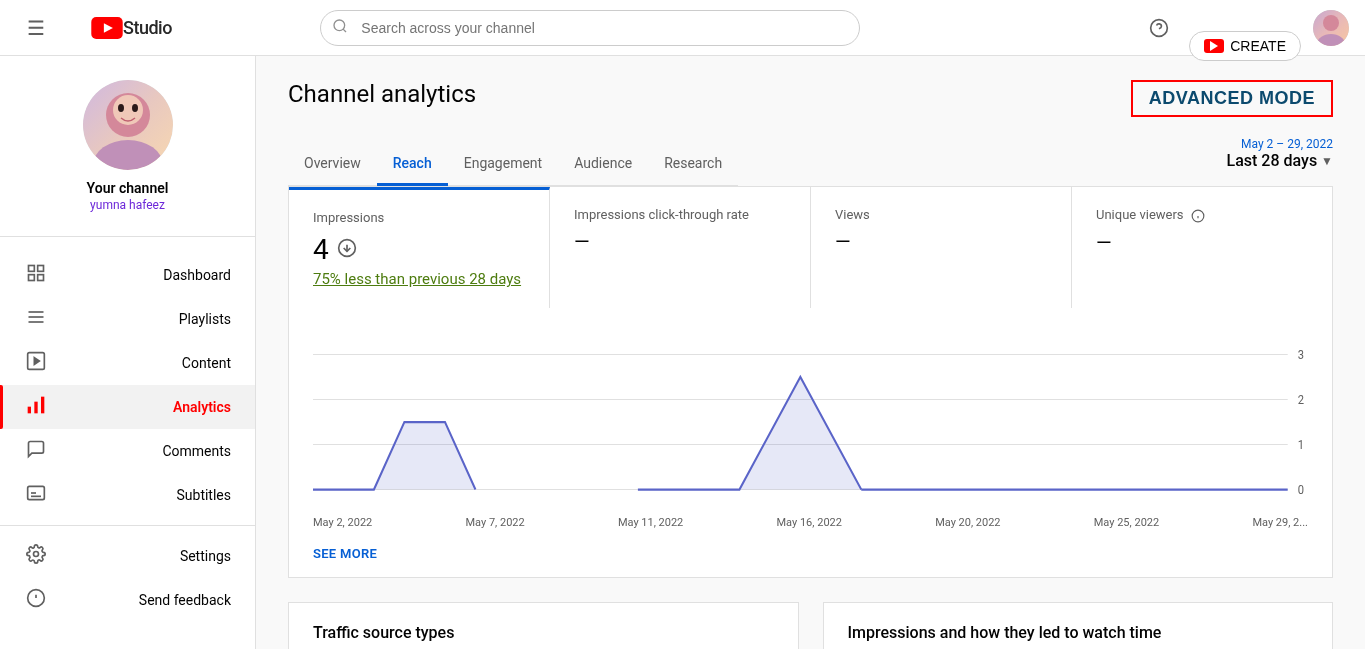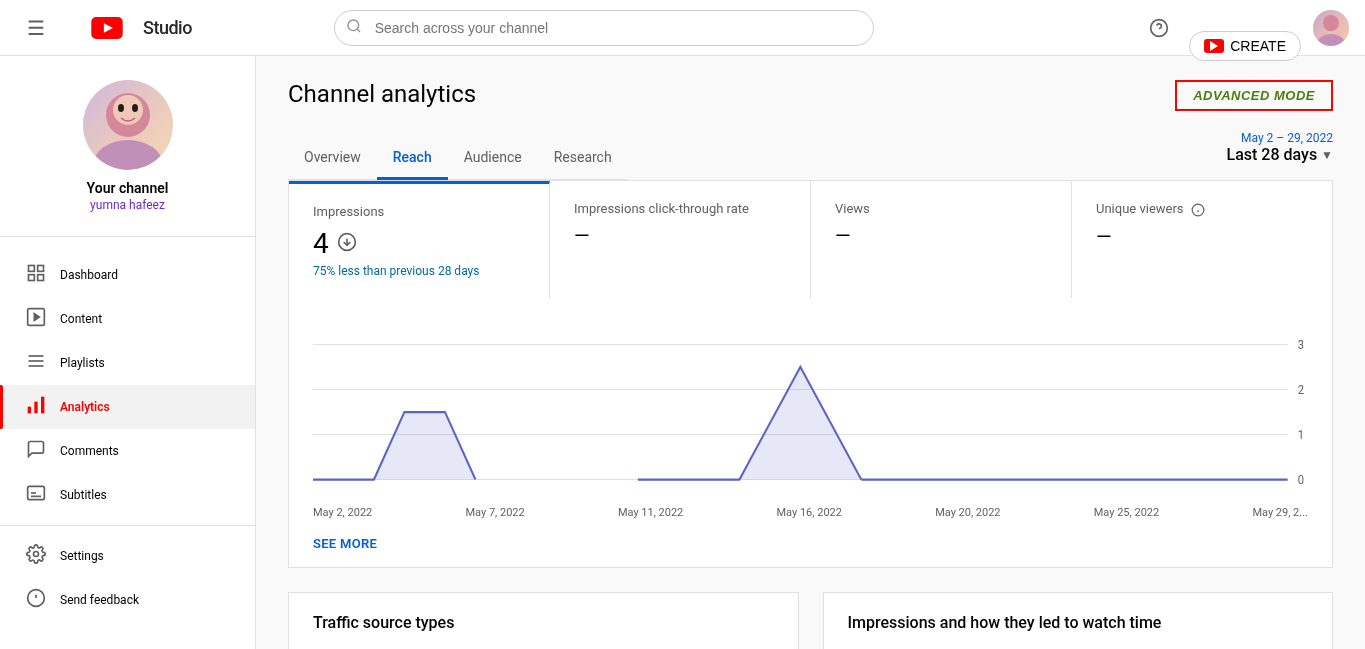--- a/index.html
+++ b/index.html
@@ -7,73 +7,73 @@
 
     
     .app { display: flex; flex-direction: column; height: 649px; }
     .top-bar { display: flex; align-items: center; height: 56px; padding: 0 16px; border-bottom: 1px solid #e0e0e0; flex-shrink: 0; gap: 16px; z-index: 10; background: #fff; }
     .main-area { display: flex; flex: 1; overflow: hidden; }
     .sidebar { width: 256px; flex-shrink: 0; border-right: 1px solid #e0e0e0; overflow-y: auto; background: #fff; }
     .content-area { flex: 1; overflow-y: auto; background: #f9f9f9; padding: 24px 32px; }
 
     
     .menu-icon { font-size: 20px; cursor: pointer; color: #606060; width: 40px; text-align: center; flex-shrink: 0; }
-    .logo { display: flex; align-items: center; gap: 20px; flex-shrink: 0; padding-left: 19px; }
+    .logo { display: flex; align-items: center; gap: 0; flex-shrink: 0; padding-left: 19px; }
     .logo-yt { width: 32px; height: 22px; flex-shrink: 0; }
     .logo-text { font-size: 18px; font-weight: 500; color: #282828; letter-spacing: -0.5px; }
     .search-bar { flex: 1; max-width: 540px; margin: 0 auto; position: relative; }
     .search-bar input { width: 100%; height: 36px; border: 1px solid #ccc; border-radius: 18px; padding: 0 16px 0 40px; font-size: 14px; outline: none; color: #030303; background: #fff; }
     .search-icon-wrap { position: absolute; left: 12px; top: 50%; transform: translateY(-50%); color: #909090; font-size: 16px; }
     .top-right { display: flex; align-items: center; gap: 12px; margin-left: auto; }
     .help-btn { width: 36px; height: 36px; border-radius: 50%; border: none; background: transparent; cursor: pointer; display: flex; align-items: center; justify-content: center; font-size: 18px; color: #606060; }
     .create-btn { display: flex; align-items: center; gap: 6px; border: 1px solid #ccc; border-radius: 18px; padding: 6px 14px; cursor: pointer; background: #fff; font-size: 14px; font-weight: 500; color: #030303; margin-top: 36px; }
     .create-btn .create-icon { width: 20px; height: 14px; background: #ff0000; border-radius: 3px; display: flex; align-items: center; justify-content: center; }
     .create-btn .create-icon::after { content: ''; border-left: 8px solid #fff; border-top: 5px solid transparent; border-bottom: 5px solid transparent; }
     .avatar { width: 36px; height: 36px; border-radius: 50%; overflow: hidden; cursor: pointer; background: #ccc; flex-shrink: 0; }
 
     
     .sidebar-profile { display: flex; flex-direction: column; align-items: center; padding: 24px 16px 16px; }
     .profile-avatar { width: 90px; height: 90px; border-radius: 50%; overflow: hidden; background: #ddd; margin-bottom: 10px; }
     .profile-name { font-size: 14px; font-weight: 600; color: #030303; }
     .profile-handle { font-size: 12px; color: #6d28d9; margin-top: 2px; }
 
     .sidebar-nav { padding: 8px 0; }
-    .nav-item { display: flex; align-items: center; gap: 12px; padding: 10px 24px; cursor: pointer; border-radius: 0; color: #030303; font-size: 12px; font-weight: 400; position: relative; }
+    .nav-item { display: flex; align-items: center; gap: 24px; padding: 10px 24px; cursor: pointer; border-radius: 0; color: #030303; font-size: 14px; font-weight: 400; position: relative; justify-content: space-between; }
     .nav-item.active { background: #f2f2f2; font-weight: 600; }
     .nav-item.active::before { content: ''; position: absolute; left: 0; top: 0; bottom: 0; width: 3px; background: #ff0000; border-radius: 0 2px 2px 0; }
     .nav-item.active .nav-icon { color: #ff0000; }
     .nav-icon { font-size: 18px; width: 24px; text-align: center; color: #606060; flex-shrink: 0; }
 
     .sidebar-divider { height: 1px; background: #e0e0e0; margin: 8px 0; }
 
     
     .page-header { display: flex; align-items: flex-start; justify-content: space-between; margin-bottom: 20px; }
     .page-title { font-size: 24px; font-weight: 400; color: #030303; }
-    .advanced-mode-btn { border: 2px solid #f00; color: #4d7c0f; background: transparent; padding: 6px 16px; font-size: 13px; font-weight: 600; cursor: pointer; letter-spacing: 0.5px; text-transform: uppercase; font-style: italic; }
+    .advanced-mode-btn { border: 2px solid #f00; color: #0c4a6e; background: transparent; padding: 6px 16px; font-size: 18px; font-weight: 600; cursor: pointer; letter-spacing: 0.5px; text-transform: uppercase; }
 
     
     .tabs { display: flex; gap: 0; border-bottom: 1px solid #e0e0e0; margin-bottom: 0; }
     .tab { padding: 12px 16px; font-size: 14px; cursor: pointer; color: #606060; border-bottom: 3px solid transparent; margin-bottom: -1px; font-weight: 400; }
     .tab.active { color: #065fd4; border-bottom: 3px solid #065fd4; font-weight: 500; }
 
     
     .date-range-area { text-align: right; margin-bottom: 16px; }
     .date-range-label { font-size: 12px; color: #065fd4; }
     .date-range-value { font-size: 16px; font-weight: 500; color: #030303; display: flex; align-items: center; justify-content: flex-end; gap: 4px; }
     .date-range-value .arrow { color: #606060; font-size: 12px; }
 
     
     .metrics-row { display: flex; background: #fff; border: 1px solid #e0e0e0; border-bottom: none; }
     .metric-card { flex: 1; padding: 20px 24px; border-right: 1px solid #e0e0e0; position: relative; }
     .metric-card:last-child { border-right: none; }
     .metric-card.active-card { border-top: 3px solid #065fd4; }
     .metric-label { font-size: 13px; color: #606060; margin-bottom: 8px; }
     .metric-value { font-size: 28px; font-weight: 400; color: #030303; display: flex; align-items: center; gap: 8px; }
     .metric-value .dash { font-size: 20px; }
-    .metric-sub { font-size: 12px; color: #0369a1; margin-top: 4px; }
+    .metric-sub { font-size: 15px; color: #4d7c0f; margin-top: 4px; text-decoration: underline; }
     .trend-down { color: #606060; font-size: 18px; }
 
     
     .chart-container { background: #fff; border: 1px solid #e0e0e0; border-top: none; padding: 24px 24px 16px; }
     .chart-svg { width: 100%; height: 180px; }
     .x-axis-labels { display: flex; justify-content: space-between; padding: 4px 0 0; font-size: 11px; color: #606060; }
     .see-more { margin-top: 16px; }
     .see-more-link { font-size: 13px; color: #065fd4; font-weight: 600; cursor: pointer; text-decoration: none; letter-spacing: 0.3px; }
 
     
@@ -158,35 +158,35 @@
                 <rect x="14" y="3" width="7" height="7"></rect>
                 <rect x="14" y="14" width="7" height="7"></rect>
                 <rect x="3" y="14" width="7" height="7"></rect>
               </svg>
           </span>
           <span>Dashboard</span>
         </div>
         <div class="nav-item">
           <span class="nav-icon">
             <svg width="20" height="20" viewBox="0 0 24 24" fill="none" stroke="currentColor" stroke-width="2">
-                <rect x="2" y="2" width="20" height="20" rx="2"></rect>
-                <polygon points="10,8 16,12 10,16" fill="currentColor"></polygon>
-              </svg>
-          </span>
-          <span>Content</span>
-        </div>
-        <div class="nav-item">
-          <span class="nav-icon">
-            <svg width="20" height="20" viewBox="0 0 24 24" fill="none" stroke="currentColor" stroke-width="2">
                 <line x1="3" y1="6" x2="21" y2="6"></line>
                 <line x1="3" y1="12" x2="21" y2="12"></line>
                 <line x1="3" y1="18" x2="21" y2="18"></line>
               </svg>
           </span>
           <span>Playlists</span>
+        </div>
+        <div class="nav-item">
+          <span class="nav-icon">
+            <svg width="20" height="20" viewBox="0 0 24 24" fill="none" stroke="currentColor" stroke-width="2">
+                <rect x="2" y="2" width="20" height="20" rx="2"></rect>
+                <polygon points="10,8 16,12 10,16" fill="currentColor"></polygon>
+              </svg>
+          </span>
+          <span>Content</span>
         </div>
         <div class="nav-item active">
           <span class="nav-icon" style="color:#ff0000;">
             <svg width="20" height="20" viewBox="0 0 24 24" fill="#ff0000">
                 <rect x="2" y="14" width="4" height="8"></rect>
                 <rect x="10" y="8" width="4" height="14"></rect>
                 <rect x="18" y="2" width="4" height="20"></rect>
               </svg>
           </span>
           <span style="color:#ff0000;">Analytics</span>
@@ -239,20 +239,23 @@
         <button class="advanced-mode-btn">ADVANCED MODE</button>
       </div>
 
       <div style="display:flex;justify-content:space-between;align-items:flex-end;margin-bottom:0;">
         <div class="tabs">
           <div class="tab">
             <span>Overview</span>
           </div>
           <div class="tab active">
             <span>Reach</span>
+          </div>
+          <div class="tab">
+            <span>Engagement</span>
           </div>
           <div class="tab">
             <span>Audience</span>
           </div>
           <div class="tab">
             <span>Research</span>
           </div>
         </div>
         <div class="date-range-area" style="cursor:pointer;">
           <div class="date-range-label">May 2 – 29, 2022</div>

